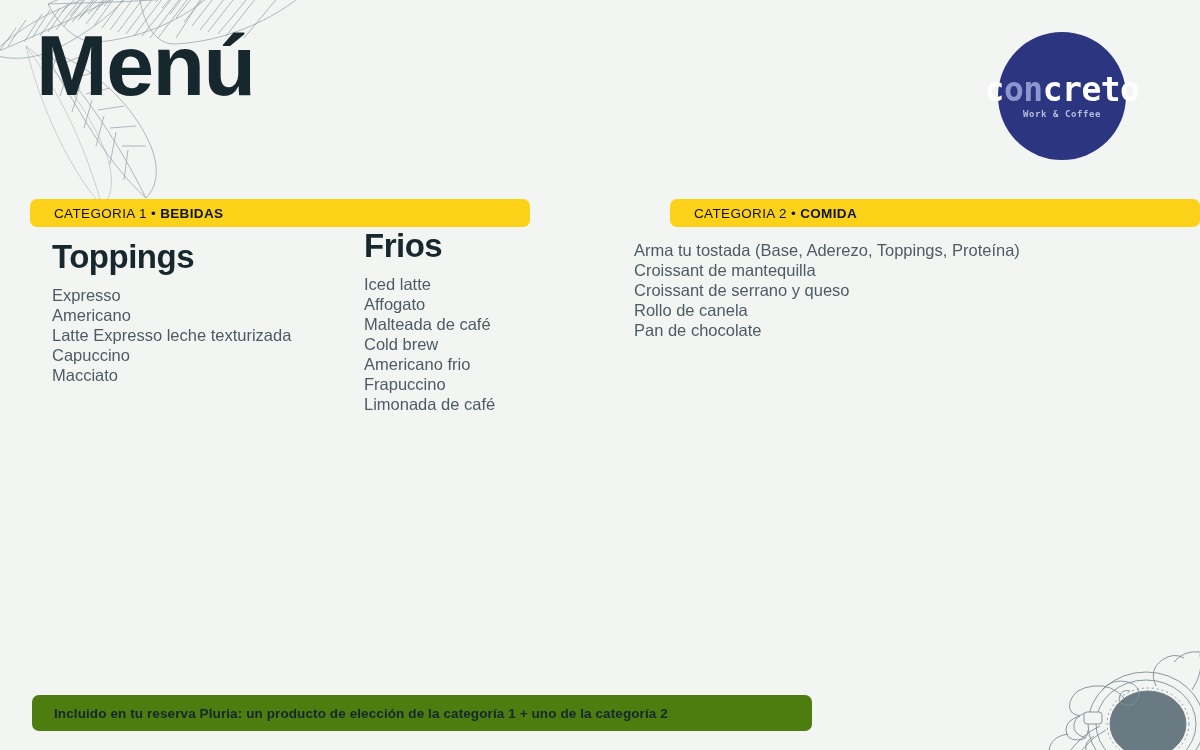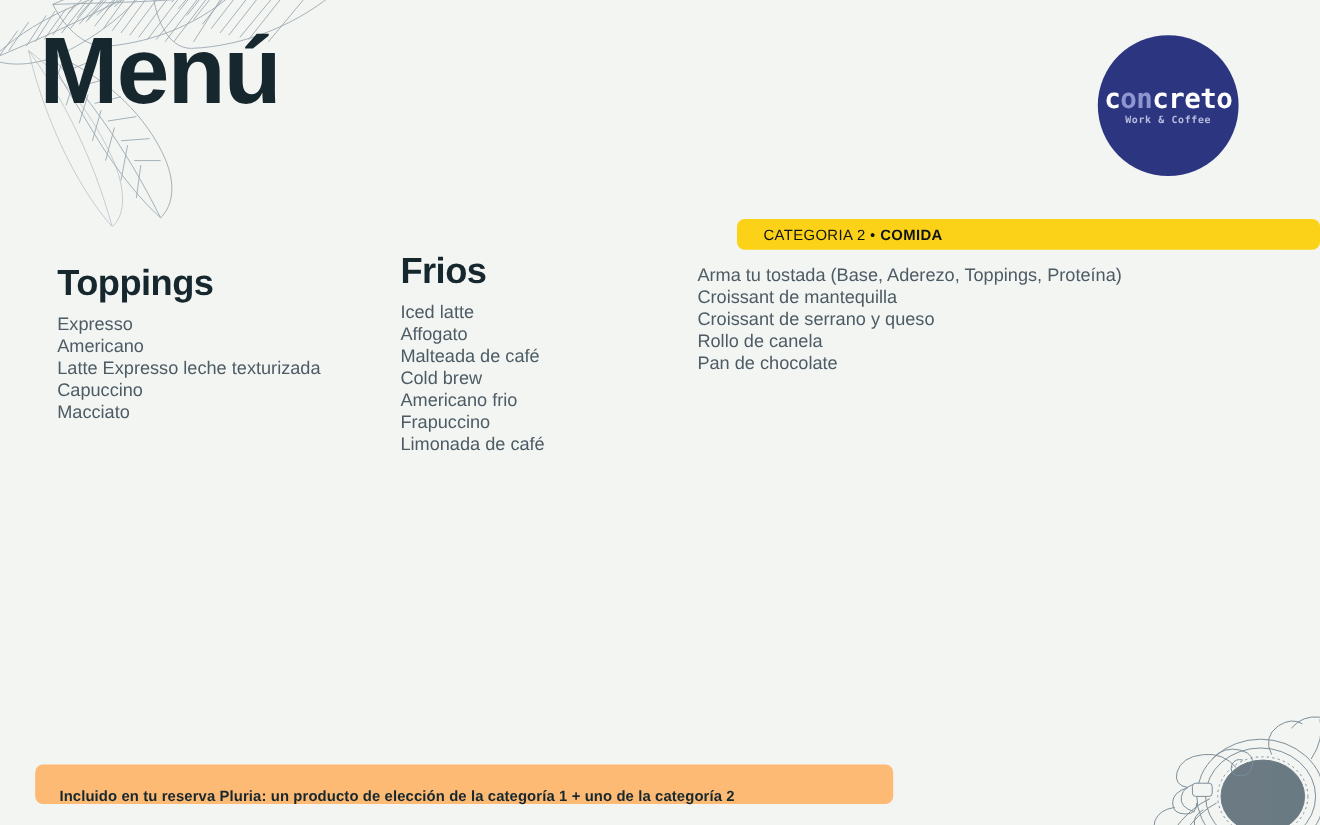--- a/index.html
+++ b/index.html
@@ -63,21 +63,21 @@
     height: 128px;
     border-radius: 50%;
     background: #2c3580;
     display: flex;
     flex-direction: column;
     align-items: center;
     justify-content: center;
   }
   .logo-word {
     font-family: "DejaVu Sans Mono", monospace;
-    font-size: 25px;
+    font-size: 33px;
     font-weight: 700;
     letter-spacing: -0.5px;
     color: #ffffff;
     line-height: 1;
     white-space: nowrap;
   }
   .logo-word .lw-mid { color: #8e96cf; }
   .logo-sub {
     margin-top: 4px;
     font-family: "DejaVu Sans Mono", monospace;
@@ -139,23 +139,23 @@
   #group-postres   { left: 634px; top: 240px; }
 
   
   .footer-note {
     position: absolute;
     left: 32px;
     top: 695px;
     width: 780px;
     height: 36px;
     border-radius: 7px;
-    background: #fdba74;
+    background: #4d7c0f;
     display: flex;
-    align-items: flex-end;
+    align-items: center;
     padding-left: 22px;
     box-sizing: border-box;
   }
   .footer-note span {
     font-size: 13.5px;
     font-weight: 700;
     color: #16272e;
     letter-spacing: 0.1px;
     white-space: nowrap;
   }
@@ -192,20 +192,23 @@
     </g>
   </svg>
 
   <h1 class="page-title">Menú</h1>
 
   <div class="logo">
     <div class="logo-word"><span>c</span><span class="lw-mid">on</span><span>creto</span></div>
     <div class="logo-sub">Work &amp; Coffee</div>
   </div>
 
+  <div class="cat-pill" id="cat-pill-1">
+    <span class="cat-text"><span>CATEGORIA 1 • </span><b>BEBIDAS</b></span>
+  </div>
 
   <div class="cat-pill" id="cat-pill-2">
     <span class="cat-text"><span>CATEGORIA 2 • </span><b>COMIDA</b></span>
   </div>
 
   <div class="group" id="group-calientes">
     <h2 class="group-title">Toppings</h2>
     <ul class="group-list">
       <li>Expresso</li>
       <li>Americano</li>

